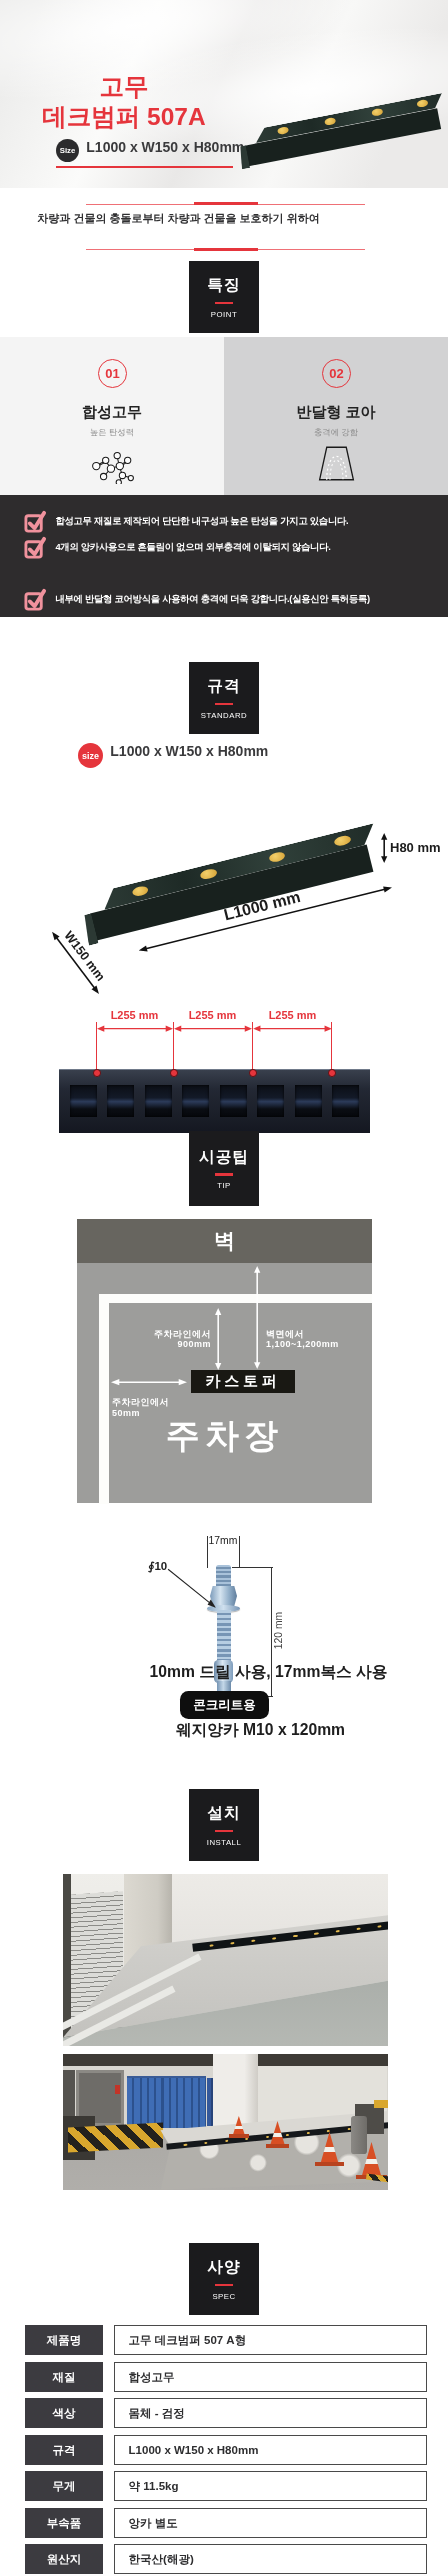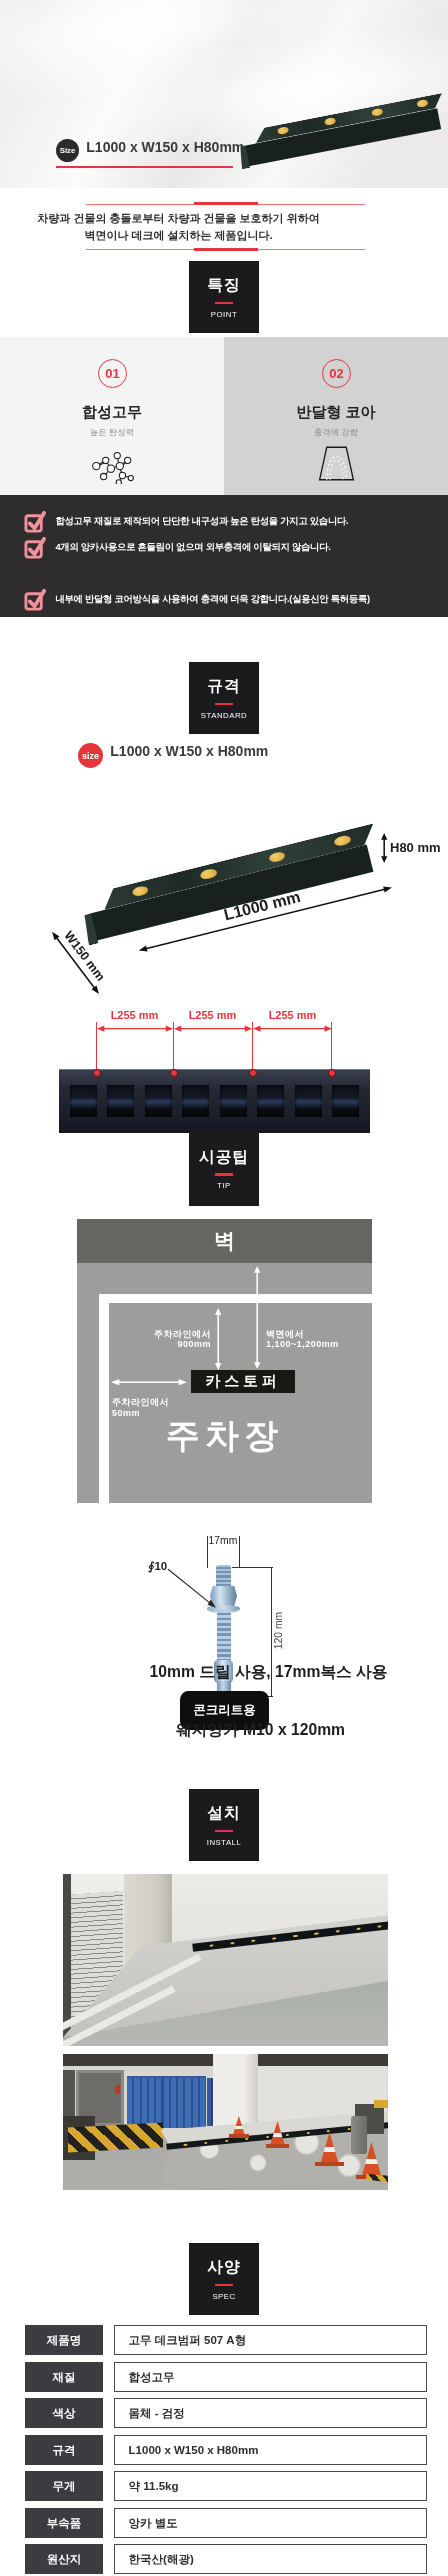--- a/index.html
+++ b/index.html
@@ -72,21 +72,21 @@
   .wline{position:absolute;background:#fdfdfb;}
   .dlabel{position:absolute;color:#fff;font-size:9px;font-weight:bold;letter-spacing:0.5px;}
   .stopper{position:absolute;left:114px;top:151px;width:104px;height:23px;background:#191813;color:#fff;
     font-size:15px;font-weight:bold;letter-spacing:3.7px;display:flex;align-items:center;justify-content:center;}
   .parking{position:absolute;left:0;top:194px;width:295px;text-align:center;color:#fff;
     font-size:34px;font-weight:bold;letter-spacing:5.2px;}
 
   
   .thinline{position:absolute;background:#333;}
   .bolt-part{position:absolute;}
-  .badge{position:absolute;left:180px;top:1691px;width:89px;height:39px;background:#0e0e0e;border-radius:8.4px;
+  .badge{position:absolute;left:180px;top:1691px;width:89px;height:28px;background:#0e0e0e;border-radius:8.4px;
     color:#fff;font-size:12.5px;font-weight:bold;display:flex;align-items:center;justify-content:center;}
   .bolt-caption{position:absolute;left:0;width:449px;text-align:center;font-weight:bold;color:#1e1e1e;font-size:15.7px;}
 
   
   .photo{position:absolute;left:63px;width:325px;overflow:hidden;background:#ddd;}
   .dots-strip{display:flex;justify-content:space-evenly;align-items:center;width:100%;height:100%;}
   .ydot{width:4.2px;height:2.6px;border-radius:50%;background:#e2b84e;}
   .cone{position:absolute;}
   .cone .tri{clip-path:polygon(50% 0,90% 100%,10% 100%);width:100%;height:100%;
     background:linear-gradient(180deg,#d84f24 0 48%,#f3f0ea 48% 64%,#d84f24 64%);}
@@ -99,20 +99,24 @@
     box-sizing:border-box;display:flex;align-items:center;padding-left:13.6px;font-size:11.5px;font-weight:bold;color:#2e2e30;}
 </style>
 </head>
 <body>
 
 <div id="page">
 
   <div class="hero">
     <div class="hero-wave" style="left:-104px;top:-42px;width:470px;height:136px;transform:rotate(-8deg);"></div>
     <div class="hero-wave" style="left:78px;top:31px;width:470px;height:115px;transform:rotate(-6deg);"></div>
+    <div class="hero-title">
+      <div>고무</div>
+      <div>데크범퍼 507A</div>
+    </div>
     <div class="size-row">
       <div class="size-badge">Size</div>
       <div class="size-text">L1000 x W150 x H80mm</div>
     </div>
     <div class="hero-underline"></div>
 
     <div class="bar3d" style="left:244px;top:111px;width:205px;height:42px;transform:rotate(-11deg);">
       <div class="bar-top" style="left:11.5px;top:1px;width:192px;height:13.6px;clip-path:polygon(6% 0,100% 0,95% 100%,0 100%);">
         <div class="bar-dot" style="left:12%;top:3.1px;width:11.5px;height:6.8px;"></div>
         <div class="bar-dot" style="left:37%;top:3.1px;width:11.5px;height:6.8px;"></div>
@@ -120,21 +124,20 @@
         <div class="bar-dot" style="left:86%;top:3.1px;width:11.5px;height:6.8px;"></div>
       </div>
       <div class="bar-front" style="left:0;top:14.6px;width:196px;height:21px;"></div>
       <div class="bar-end" style="left:-7.3px;top:14.6px;width:8.4px;height:23px;clip-path:polygon(35% 0,100% 0,100% 100%,0 100%);"></div>
     </div>
   </div>
 
   <div class="red-divider" style="top:204px;"></div>
   <div class="red-divider-thick" style="top:202px;"></div>
   <div class="intro-line" style="top:211px;">차량과 건물의 충돌로부터 차량과 건물을 보호하기 위하여</div>
-  <div class="intro-line" style="top:228px;">벽면이나 데크에 설치하는 제품입니다.</div>
   <div class="red-divider" style="top:249px;"></div>
   <div class="red-divider-thick" style="top:248px;"></div>
 
   <div class="hbox" style="top:261px;">
     <div class="t">특징</div>
     <div class="dash"></div>
     <div class="s">POINT</div>
   </div>
 
   <div class="points">

